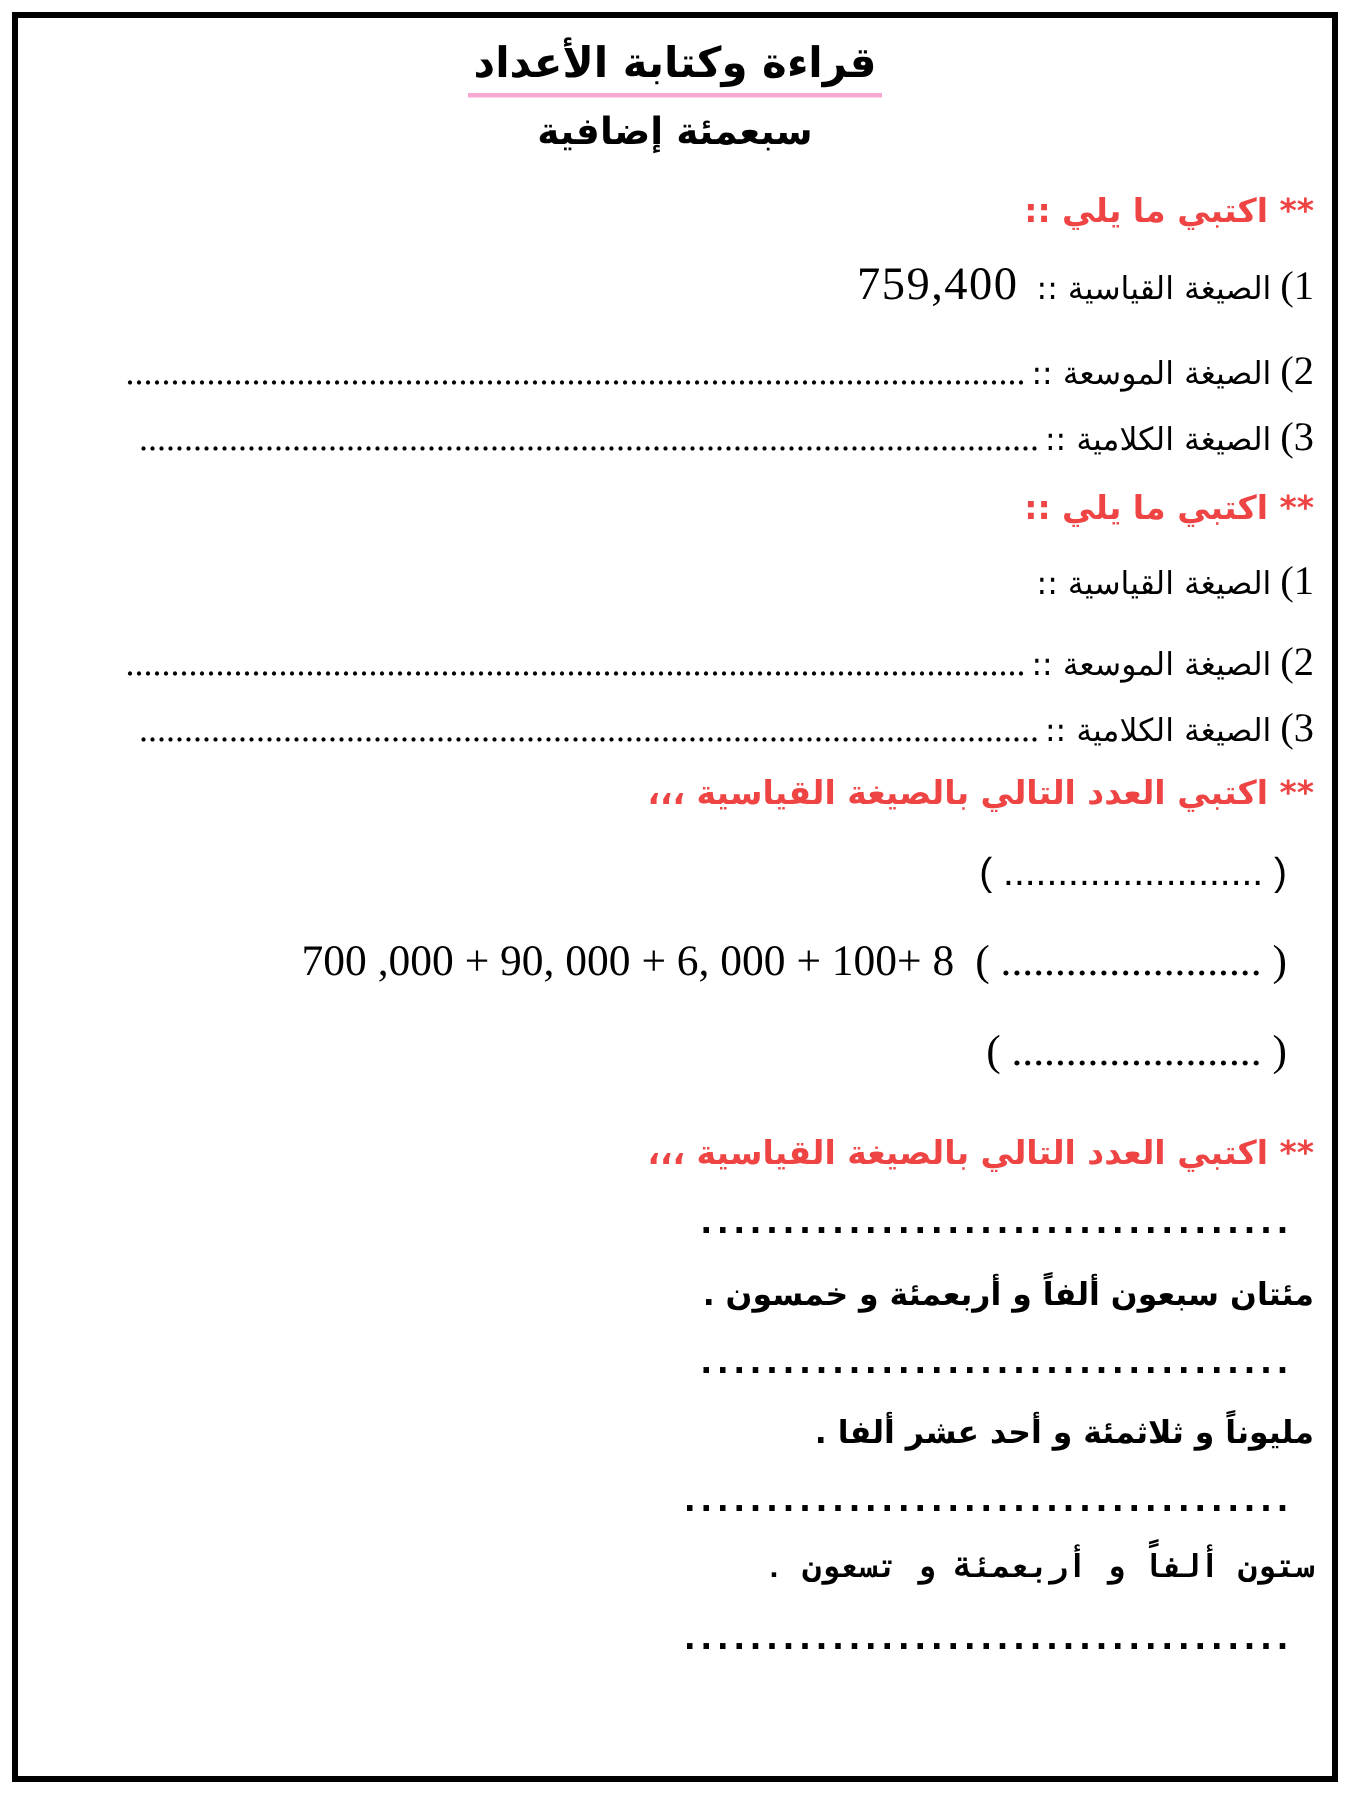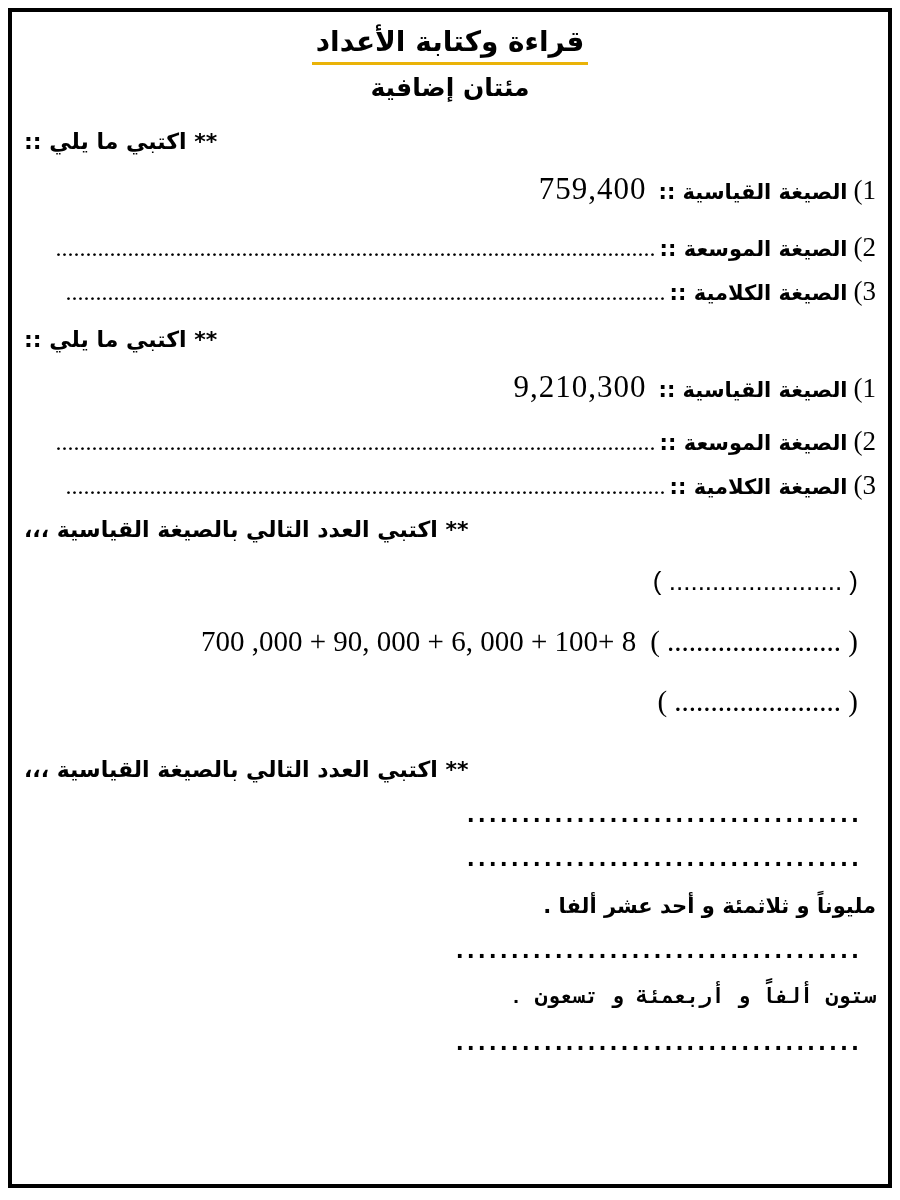--- a/index.html
+++ b/index.html
@@ -10,41 +10,41 @@
   .frame{
     position:absolute;top:8px;left:8px;right:8px;bottom:12px;
     border:4px solid #000;box-sizing:border-box;
   }
   .content{
     position:absolute;top:17px;left:22px;right:16px;bottom:20px;
     padding:6px 8px 0 2px;
   }
   .center{text-align:center;}
   .title{font-size:28px;font-weight:bold;line-height:38px;}
-  .title-inner{display:inline-block;border-bottom:3px solid #eab308;padding:0 4px 1px 4px;}
+  .title-inner{display:inline-block;border-bottom:3px solid #f9a8d4;padding:0 4px 1px 4px;}
   .subtitle{font-size:25px;font-weight:bold;line-height:34px;margin-top:6px;}
 
   .green-hdr{
-    color:#000000;font-weight:bold;font-size:22px;line-height:30px;
-    text-align:left;white-space:pre;
+    color:#ef4444;font-weight:bold;font-size:22px;line-height:30px;
+    text-align:right;white-space:pre;
   }
   .hdr1{margin-top:22px;}
   .hdr2{margin-top:16px;}
   .hdr3{margin-top:12px;}
   .hdr4{margin-top:36px;}
 
   .item-row{
     display:flex;flex-direction:row;align-items:baseline;
     height:36px;line-height:36px;margin-top:14px;white-space:nowrap;
   }
   .item-num{
     font-family:"Liberation Serif","DejaVu Serif",serif;
     font-size:27px;margin-left:6px;flex:0 0 auto;
   }
-  .item-label{font-size:21px;font-weight:bold;flex:0 0 auto;white-space:pre;}
+  .item-label{font-size:21px;font-weight:normal;flex:0 0 auto;white-space:pre;}
   .item-value{
     font-family:"Liberation Serif","DejaVu Serif",serif;
     font-size:31px;margin-right:12px;flex:0 0 auto;letter-spacing:1px;
   }
   .item-dots{
     font-family:"Liberation Serif","DejaVu Serif",serif;
     font-size:24px;flex:1 1 auto;overflow:hidden;direction:rtl;
     margin-right:4px;white-space:nowrap;
   }
   .gap-a{margin-top:22px;}
@@ -77,21 +77,21 @@
 </head>
 <body>
 
 <div class="frame"></div>
 
 <div class="content" dir="rtl">
 
   <div class="center title">
     <span class="title-inner">قراءة وكتابة الأعداد</span>
   </div>
-  <div class="center subtitle">مئتان إضافية</div>
+  <div class="center subtitle">سبعمئة إضافية</div>
 
   <div class="green-hdr hdr1">** اكتبي ما يلي ::</div>
 
   <div class="item-row">
     <span class="item-num">1)</span>
     <span class="item-label">الصيغة القياسية ::</span>
     <span class="item-value">759,400</span>
   </div>
   <div class="item-row gap-a">
     <span class="item-num">2)</span>
@@ -102,21 +102,20 @@
     <span class="item-num">3)</span>
     <span class="item-label">الصيغة الكلامية ::</span>
     <span class="item-dots">....................................................................................................</span>
   </div>
 
   <div class="green-hdr hdr2">** اكتبي ما يلي ::</div>
 
   <div class="item-row">
     <span class="item-num">1)</span>
     <span class="item-label">الصيغة القياسية ::</span>
-    <span class="item-value">9,210,300</span>
   </div>
   <div class="item-row gap-c">
     <span class="item-num">2)</span>
     <span class="item-label">الصيغة الموسعة ::</span>
     <span class="item-dots">....................................................................................................</span>
   </div>
   <div class="item-row gap-b">
     <span class="item-num">3)</span>
     <span class="item-label">الصيغة الكلامية ::</span>
     <span class="item-dots">....................................................................................................</span>
@@ -132,20 +131,21 @@
     <span class="expr-blank">( ........................ )</span>
   </div>
   <div class="expr-row expr3">
     <span class="expr-blank">( ....................... )</span>
   </div>
 
   <div class="green-hdr hdr4">** اكتبي العدد التالي بالصيغة القياسية ،،،</div>
 
   <div class="prob-dots">....................................</div>
 
+  <div class="prob-text p2">مئتان سبعون ألفاً و أربعمئة و خمسون .</div>
   <div class="prob-dots">....................................</div>
 
   <div class="prob-text p3">مليوناً و ثلاثمئة و أحد عشر ألفا .</div>
   <div class="prob-dots">.....................................</div>
 
   <div class="prob-text p4">ستون ألفاً و أربعمئة و تسعون .</div>
   <div class="prob-dots">.....................................</div>
 
 </div>
 

